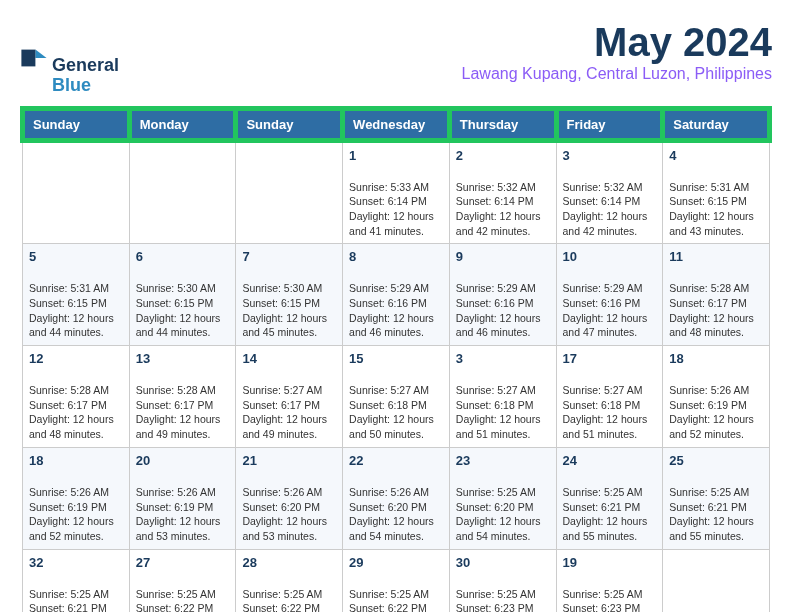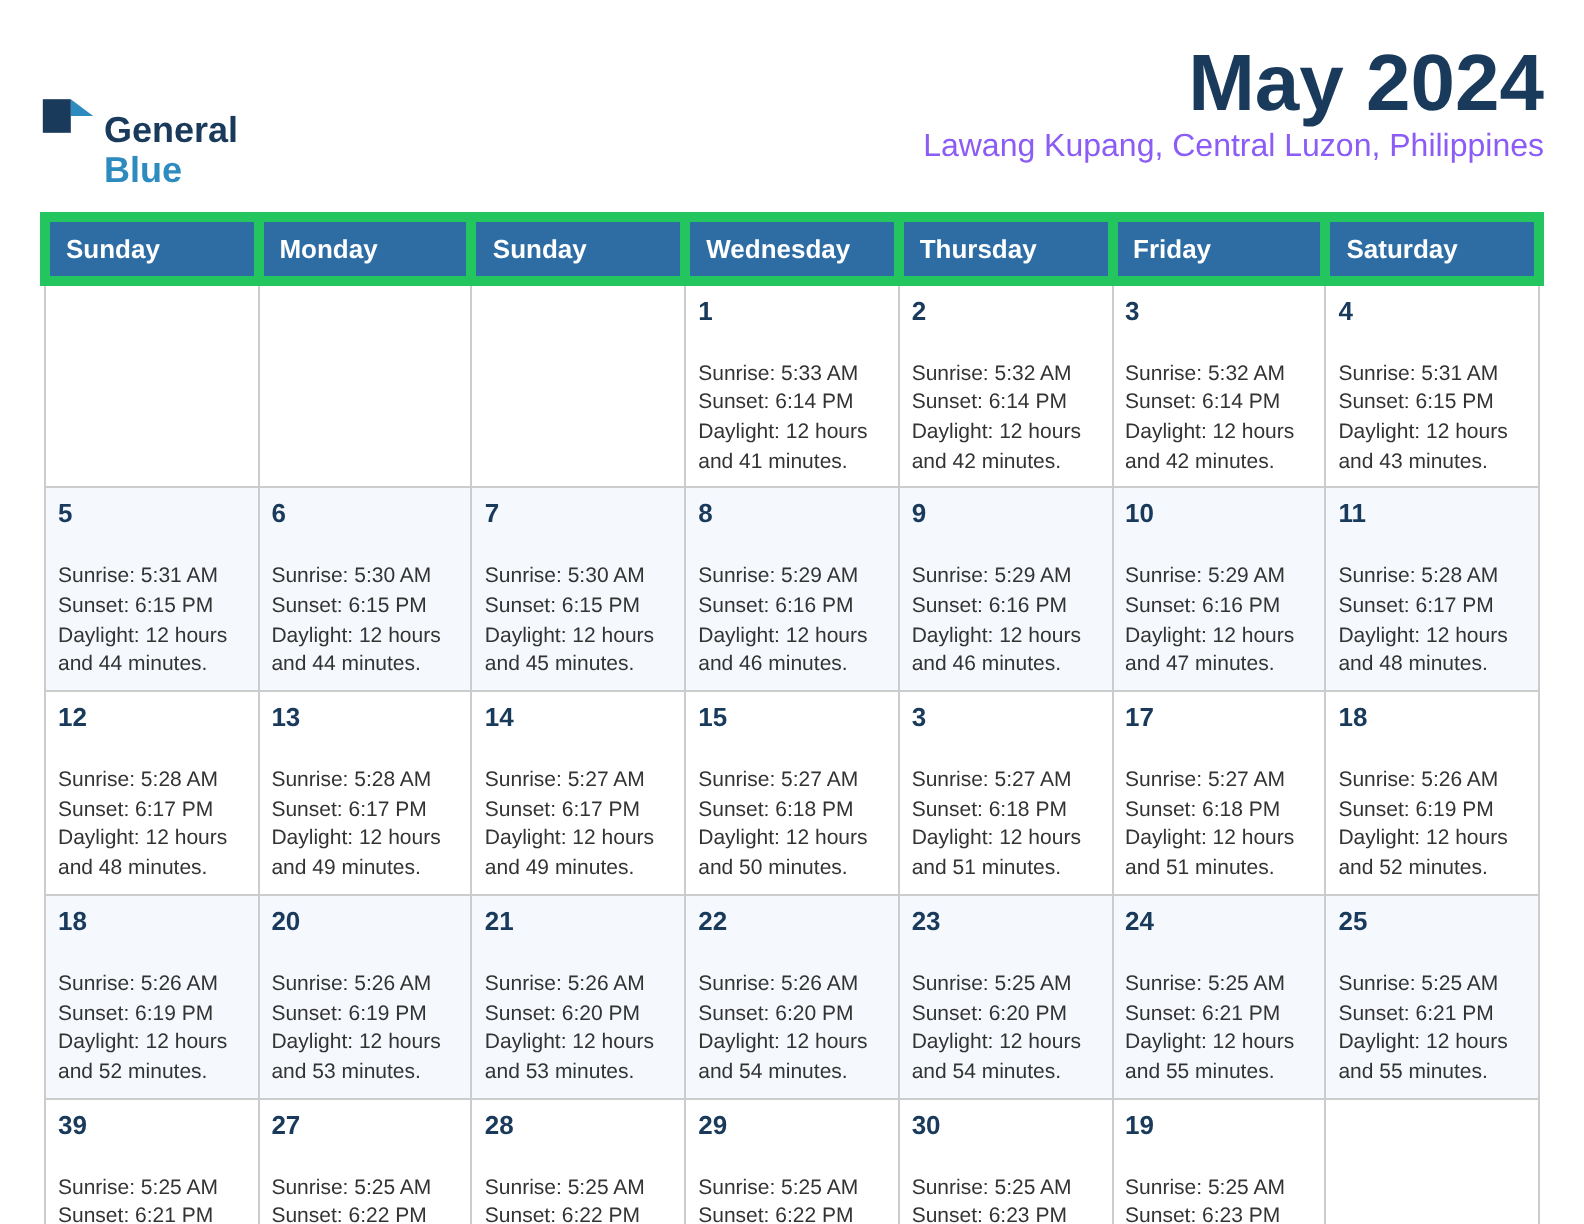--- a/index.html
+++ b/index.html
@@ -229,21 +229,21 @@
           <span class="day-number">24</span>
           <div class="day-info">Sunrise: 5:25 AM<br>Sunset: 6:21 PM<br>Daylight: 12 hours<br>and 55 minutes.</div>
         </td>
         <td>
           <span class="day-number">25</span>
           <div class="day-info">Sunrise: 5:25 AM<br>Sunset: 6:21 PM<br>Daylight: 12 hours<br>and 55 minutes.</div>
         </td>
       </tr>
       <tr>
         <td>
-          <span class="day-number">39</span>
+          <span class="day-number">32</span>
           <div class="day-info">Sunrise: 5:25 AM<br>Sunset: 6:21 PM<br>Daylight: 12 hours<br>and 56 minutes.</div>
         </td>
         <td>
           <span class="day-number">27</span>
           <div class="day-info">Sunrise: 5:25 AM<br>Sunset: 6:22 PM<br>Daylight: 12 hours<br>and 56 minutes.</div>
         </td>
         <td>
           <span class="day-number">28</span>
           <div class="day-info">Sunrise: 5:25 AM<br>Sunset: 6:22 PM<br>Daylight: 12 hours<br>and 57 minutes.</div>
         </td>

